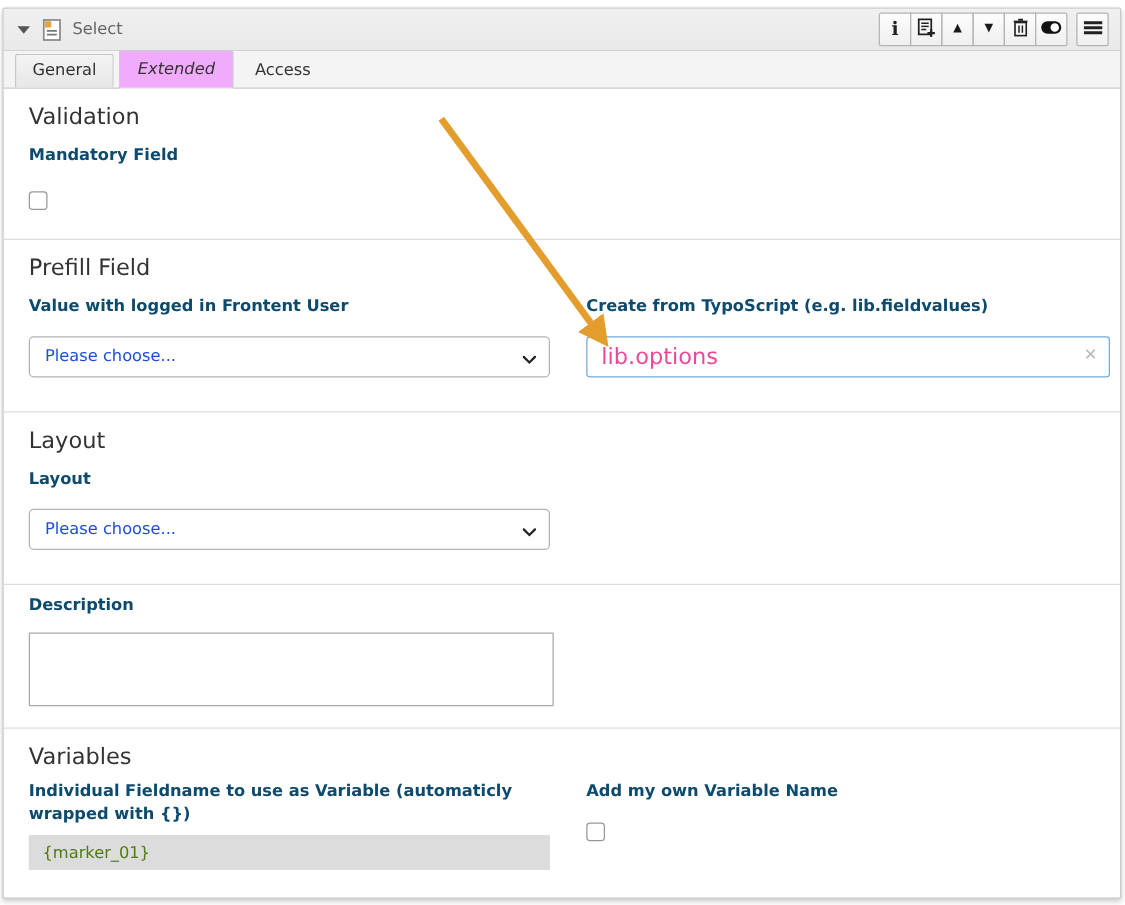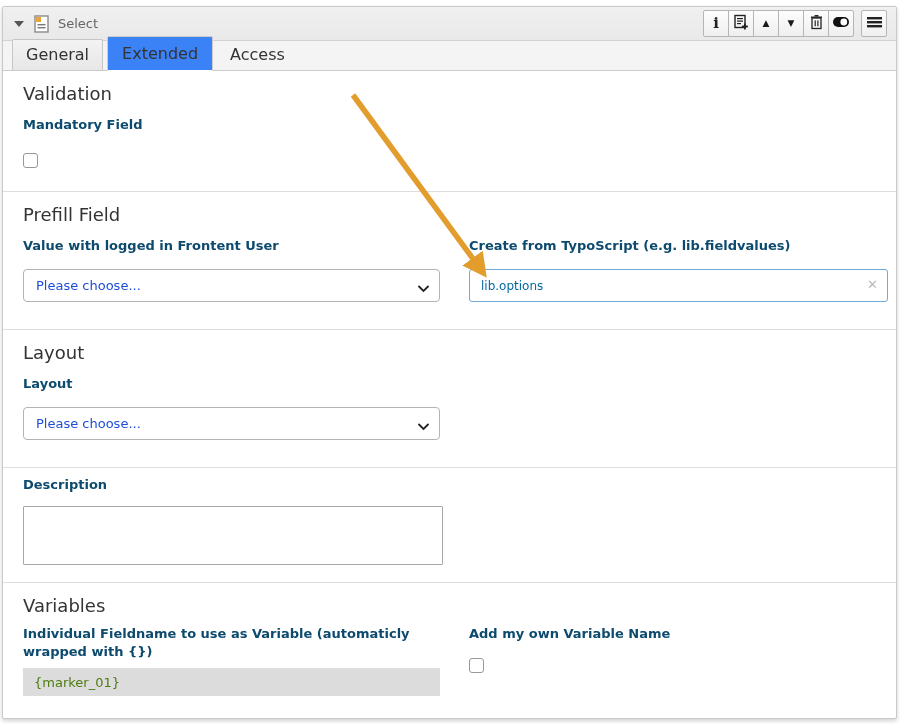--- a/index.html
+++ b/index.html
@@ -37,28 +37,28 @@
   .btn-group .tbtn:last-child { border-radius:0 2px 2px 0; }
   .tbtn.single { border-radius:2px; margin-left:7px; }
   .glyph-info { font-family:"DejaVu Serif", serif; font-weight:bold; font-size:15px; line-height:1; }
   .glyph-tri { font-size:9px; line-height:1; color:#1a1a1a; }
 
   
   .tabstrip {
     height:30px; background:#f4f4f4; border-bottom:1px solid #ccc;
     display:flex; align-items:flex-end; padding-left:9px; position:relative;
   }
-  .tab { font-size:16px; color:#333; padding:5px 13px 6px; margin-right:4px; cursor:pointer; white-space:nowrap; }
+  .tab { font-size:13px; color:#333; padding:5px 13px 6px; margin-right:4px; cursor:pointer; white-space:nowrap; }
   .tab-inactive-boxed {
     border:1px solid #c6c6c6; border-bottom:none; border-radius:2px 2px 0 0;
     background:linear-gradient(#f3f3f3,#e7e7e7);
   }
   .tab-active {
-    background:#3b82f6; border:1px solid #ccc; border-bottom:1px solid #fff;
-    border-radius:2px 2px 0 0; margin-bottom:-1px; padding:7px 14px 7px;
+    background:#f0abfc; border:1px solid #ccc; border-bottom:1px solid #fff;
+    border-radius:2px 2px 0 0; margin-bottom:-1px; padding:7px 14px 7px;font-style:italic;
   }
 
   
   .content { background:#fff; }
   .section { border-top:1px solid #ddd; padding:12px 16px 24px 20px; }
   .section:first-child { border-top:none; }
   .sec-heading { font-size:18px; font-weight:400; color:#333; line-height:22px; }
   .field-label { font-weight:bold; font-size:13px; color:#0c4a6e; margin-top:11px; line-height:18px; }
   .two-col { display:flex; }
   .col-left { width:417px; flex:0 0 417px; }
@@ -68,21 +68,21 @@
 
   .select-box {
     height:33px; border:1px solid #b3b3b3; border-radius:4px; background:#fff;
     display:flex; align-items:center; padding:0 30px 0 12px; color:#1d4ed8; cursor:pointer;
     position:relative; width:100%;
   }
   .chevron { position:absolute; right:10px; top:11px; }
 
   .text-input {
     height:33px; width:100%; border:1px solid #74a9d8; border-radius:3px;
-    padding:0 28px 0 11px; font-family:inherit; font-size:12px; color:#0369a1; outline:none;
+    padding:0 28px 0 11px; font-family:inherit; font-size:18px; color:#ec4899; outline:none;
   }
   .clear-x {
     position:absolute; right:10px; top:8px; color:#b9b9b9; font-weight:bold; font-size:13px; cursor:pointer;
   }
 
   .cb {
     appearance:none; -webkit-appearance:none; width:15px; height:15px;
     border:1px solid #989898; border-radius:3px; background:#fff; cursor:pointer; display:block;
   }
   .cb-row { margin-top:18px; }

